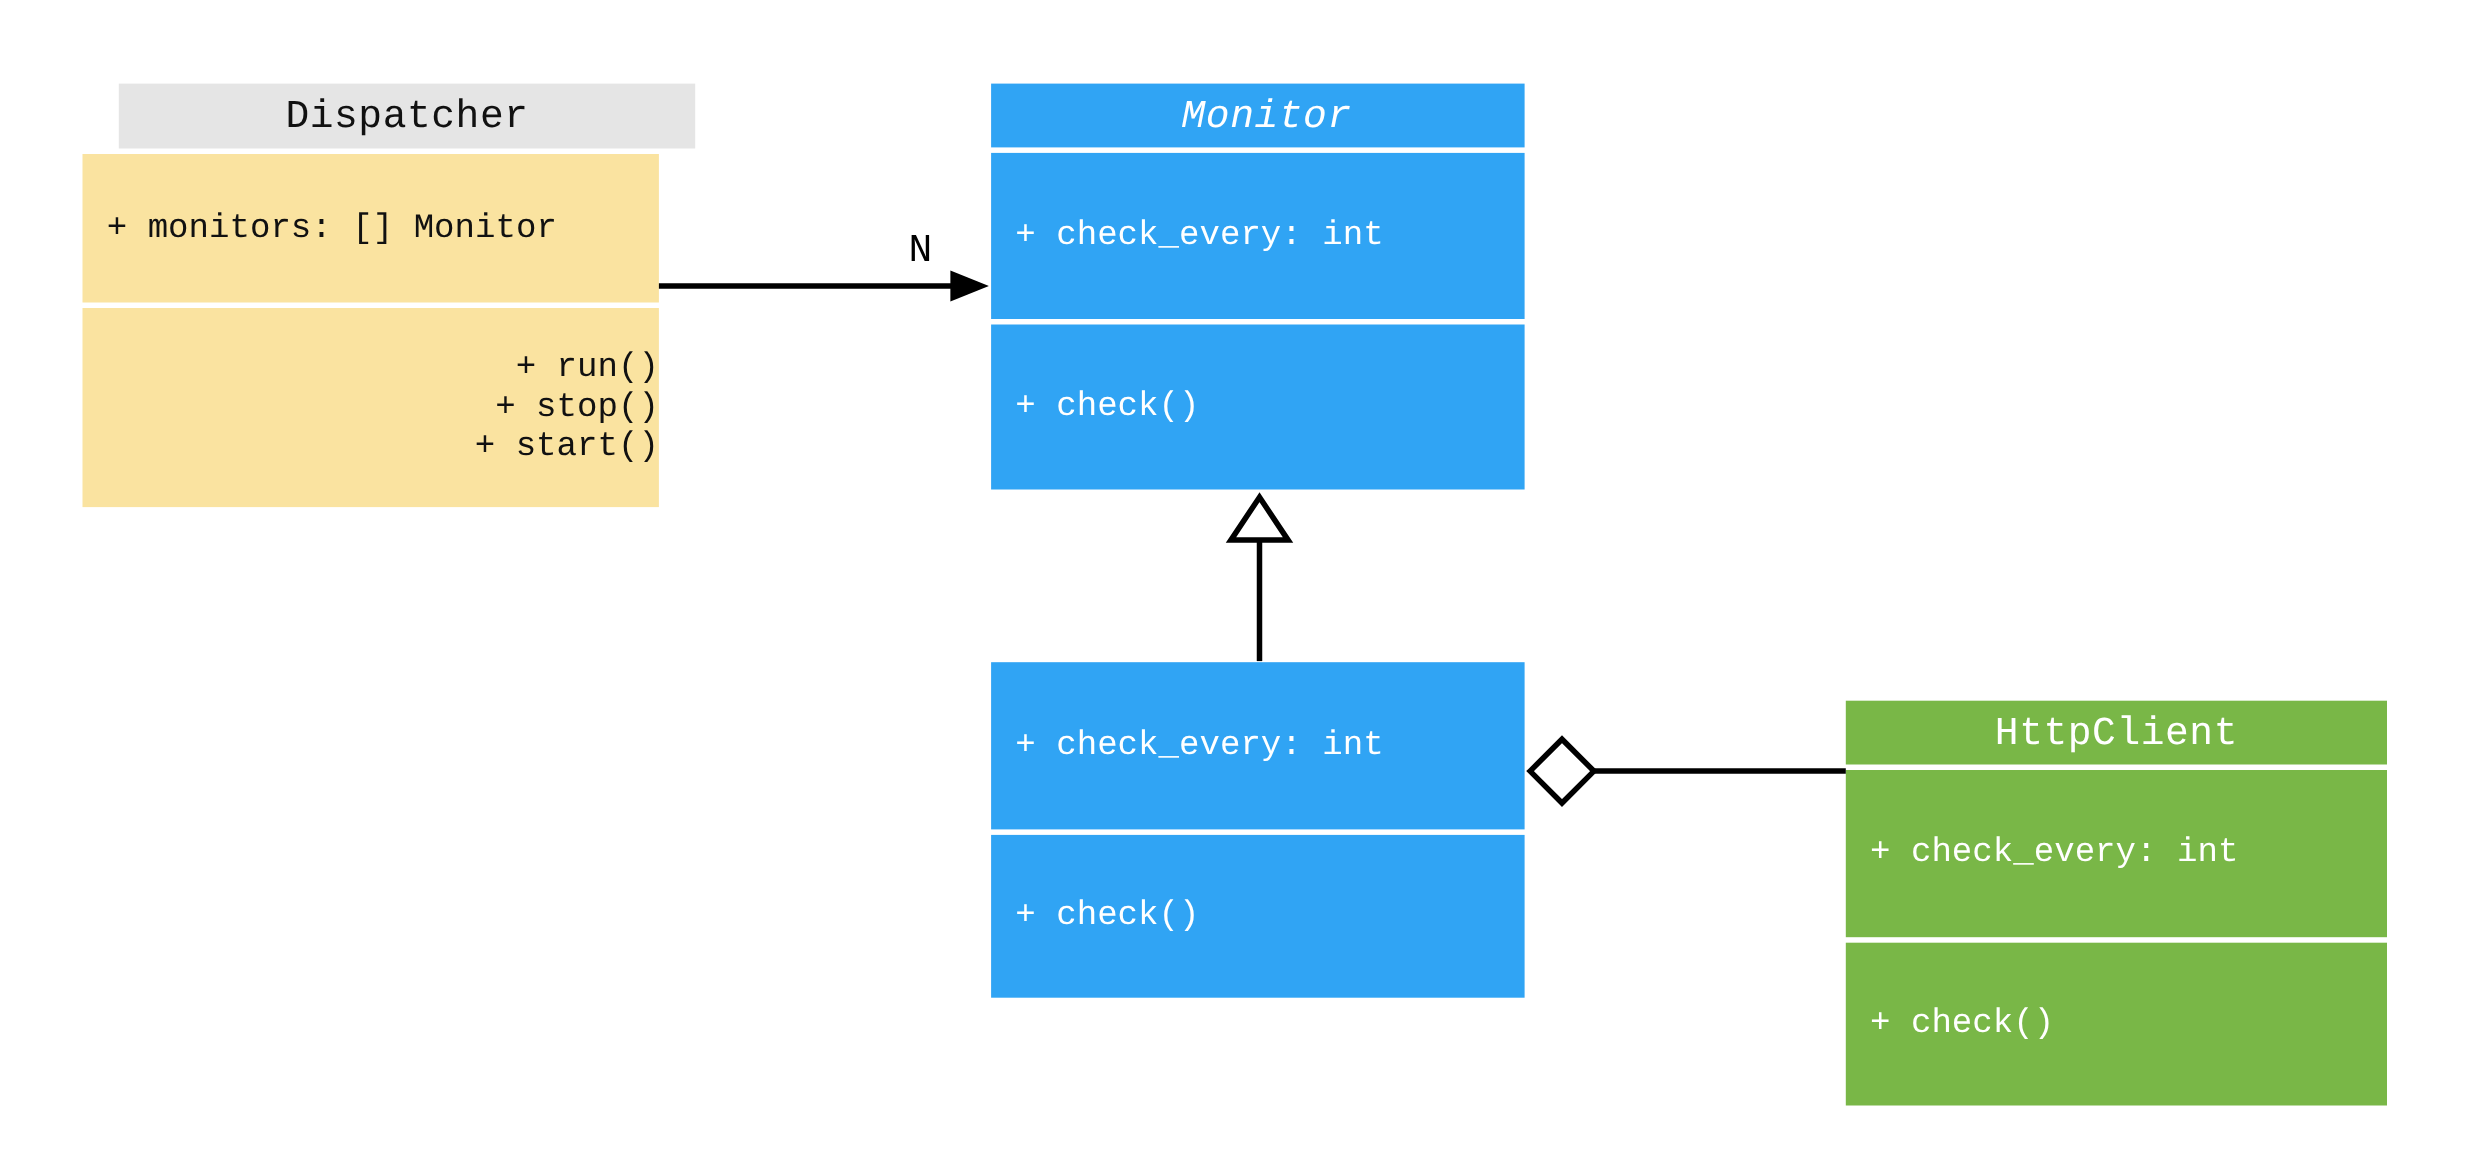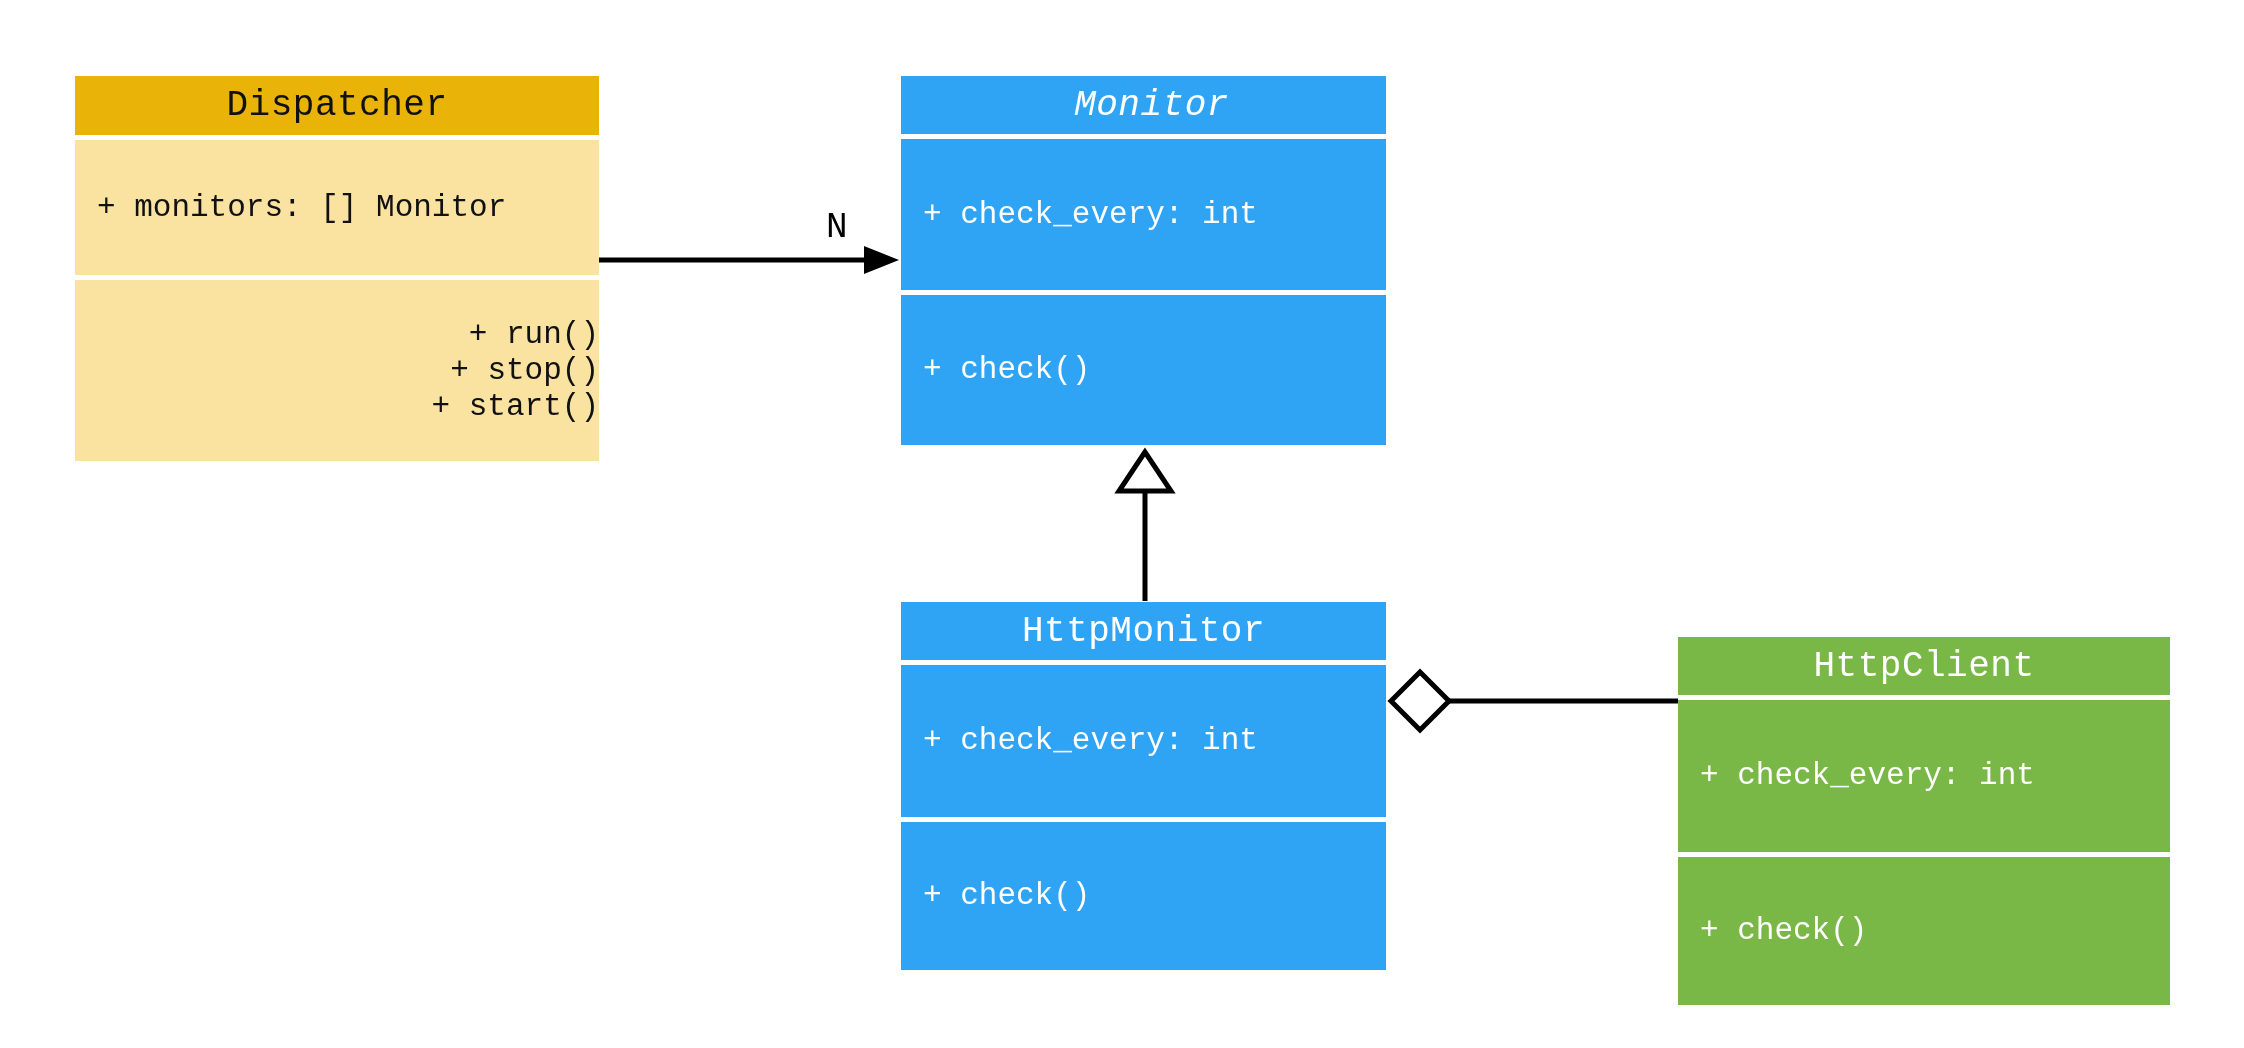--- a/index.html
+++ b/index.html
@@ -81,21 +81,21 @@
     color: #000000;
     font-family: "Liberation Mono", "DejaVu Sans Mono", monospace;
   }
 </style>
 </head>
 <body>
 
 <div id="canvas">
 
   <div class="uml-class" id="box-dispatcher" style="color: rgb(17, 17, 17);">
-    <div class="row title" style="background-color: #eab308;">Dispatcher</div>
+    <div class="row title" style="background-color: #e5e5e5; margin-left: 33px;">Dispatcher</div>
     <div class="row compartment attrs" style="background-color: rgb(250, 227, 160);">
       <div>+ monitors: [] Monitor</div>
     </div>
     <div class="row compartment methods" style="background-color: rgb(250, 227, 160); text-align: right;">
       <div>+ run()</div>
       <div>+ stop()</div>
       <div>+ start()</div>
     </div>
   </div>
 
@@ -103,21 +103,20 @@
     <div class="row title" style="background-color: rgb(48, 164, 244);">Monitor</div>
     <div class="row compartment attrs" style="background-color: rgb(48, 164, 244);">
       <div>+ check_every: int</div>
     </div>
     <div class="row compartment methods" style="background-color: rgb(48, 164, 244);">
       <div>+ check()</div>
     </div>
   </div>
 
   <div class="uml-class" id="box-httpmonitor" style="color: rgb(255, 255, 255);">
-    <div class="row title" style="background-color: rgb(48, 164, 244);">HttpMonitor</div>
     <div class="row compartment attrs" style="background-color: rgb(48, 164, 244);">
       <div>+ check_every: int</div>
     </div>
     <div class="row compartment methods" style="background-color: rgb(48, 164, 244);">
       <div>+ check()</div>
     </div>
   </div>
 
   <div class="uml-class" id="box-httpclient" style="color: rgb(255, 255, 255);">
     <div class="row title" style="background-color: rgb(121, 183, 71);">HttpClient</div>

